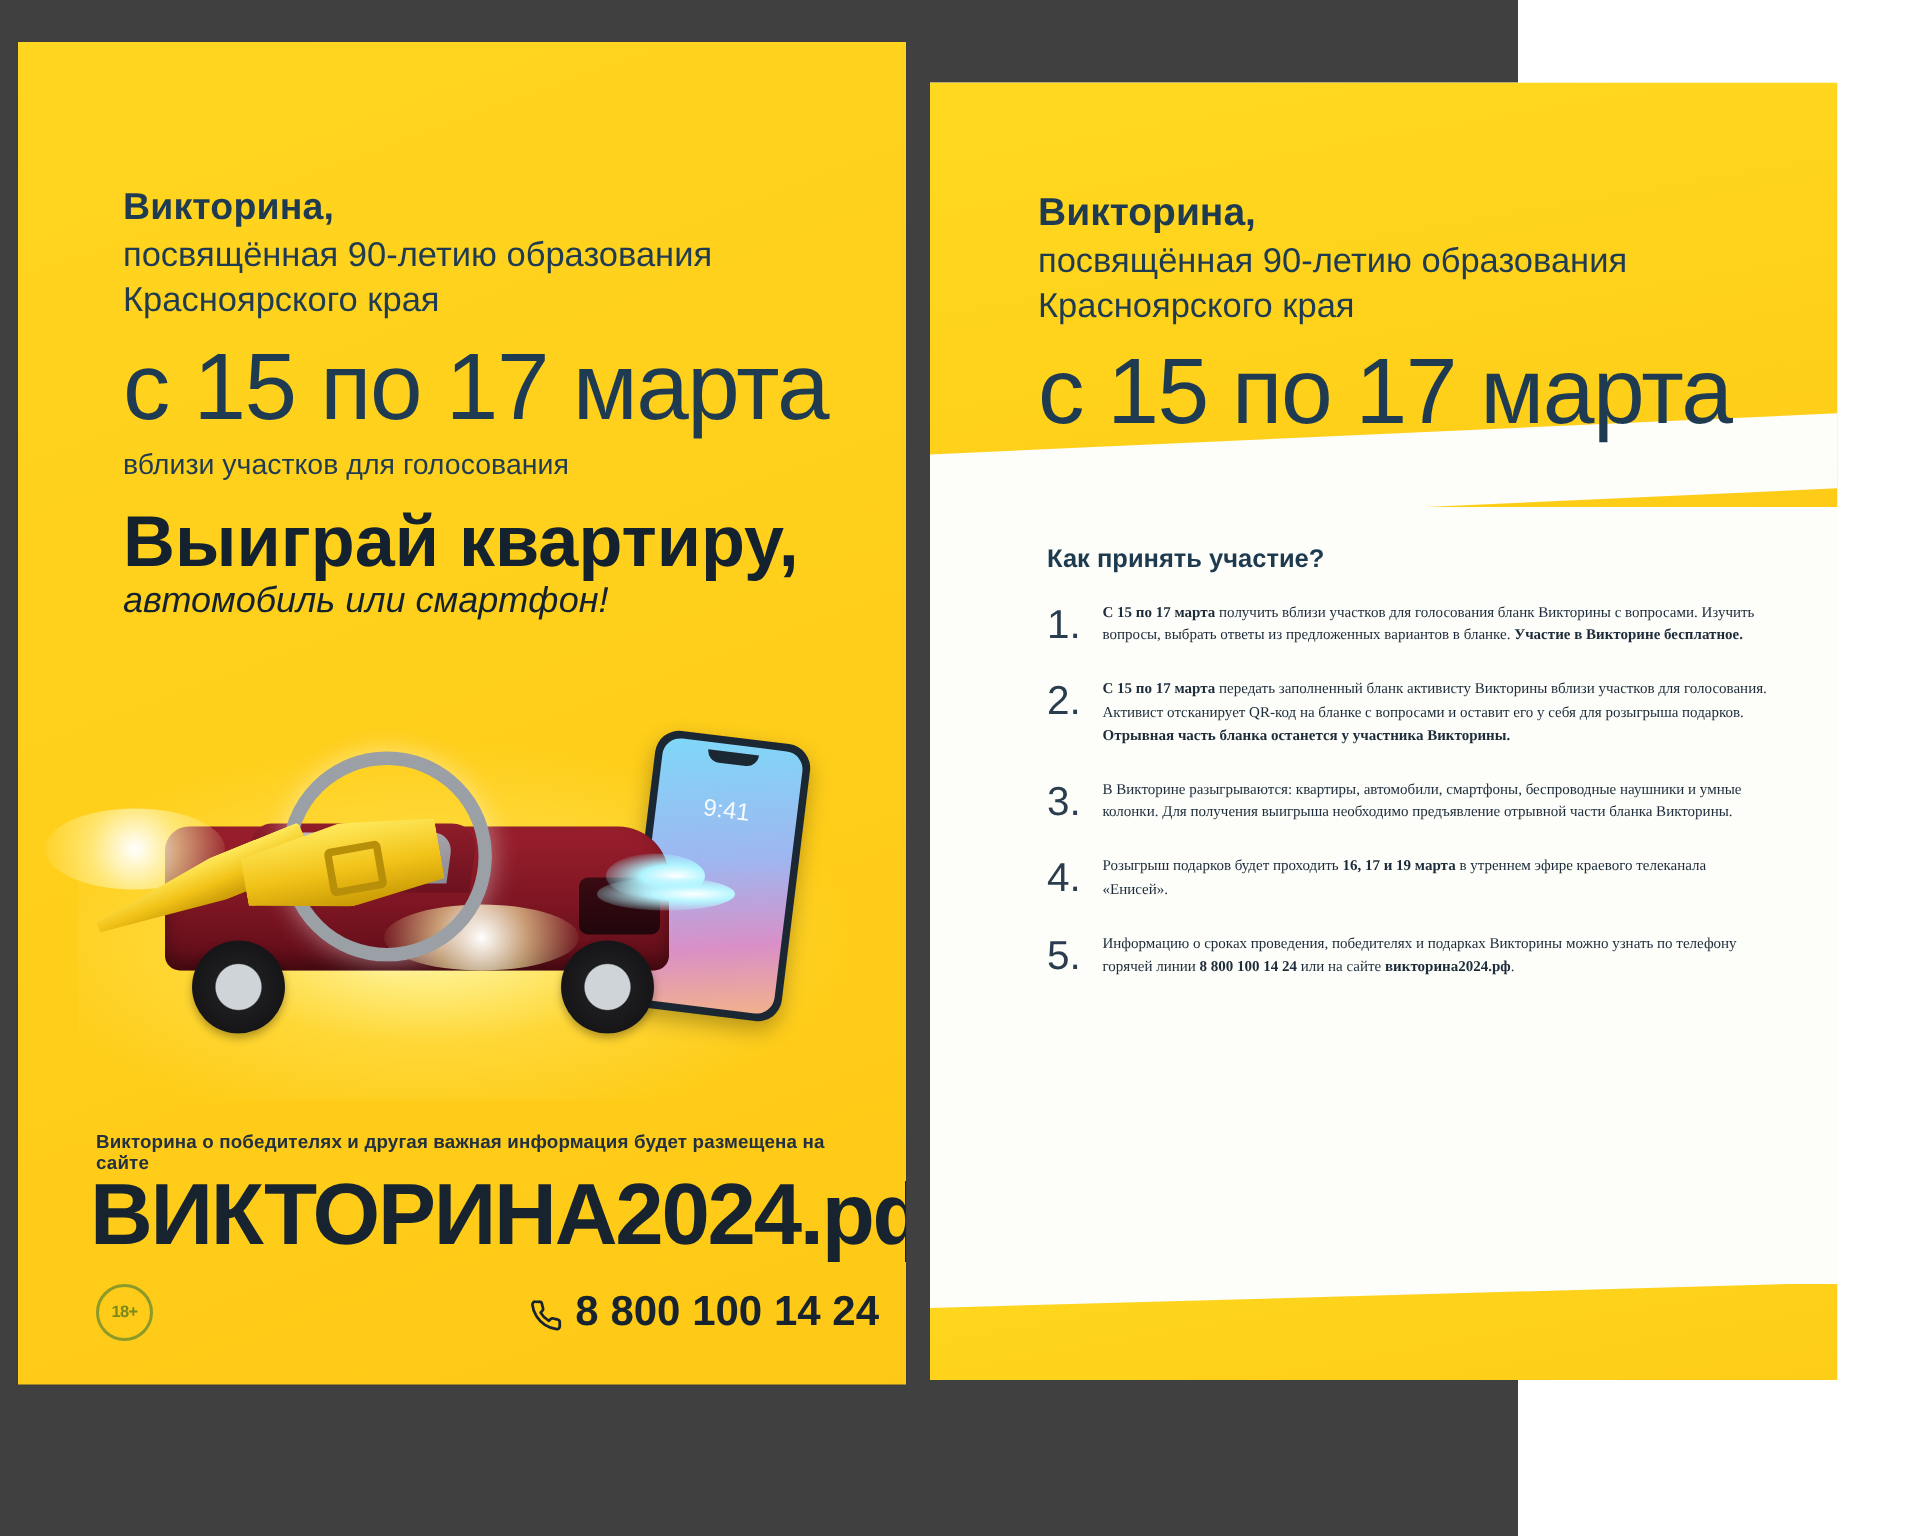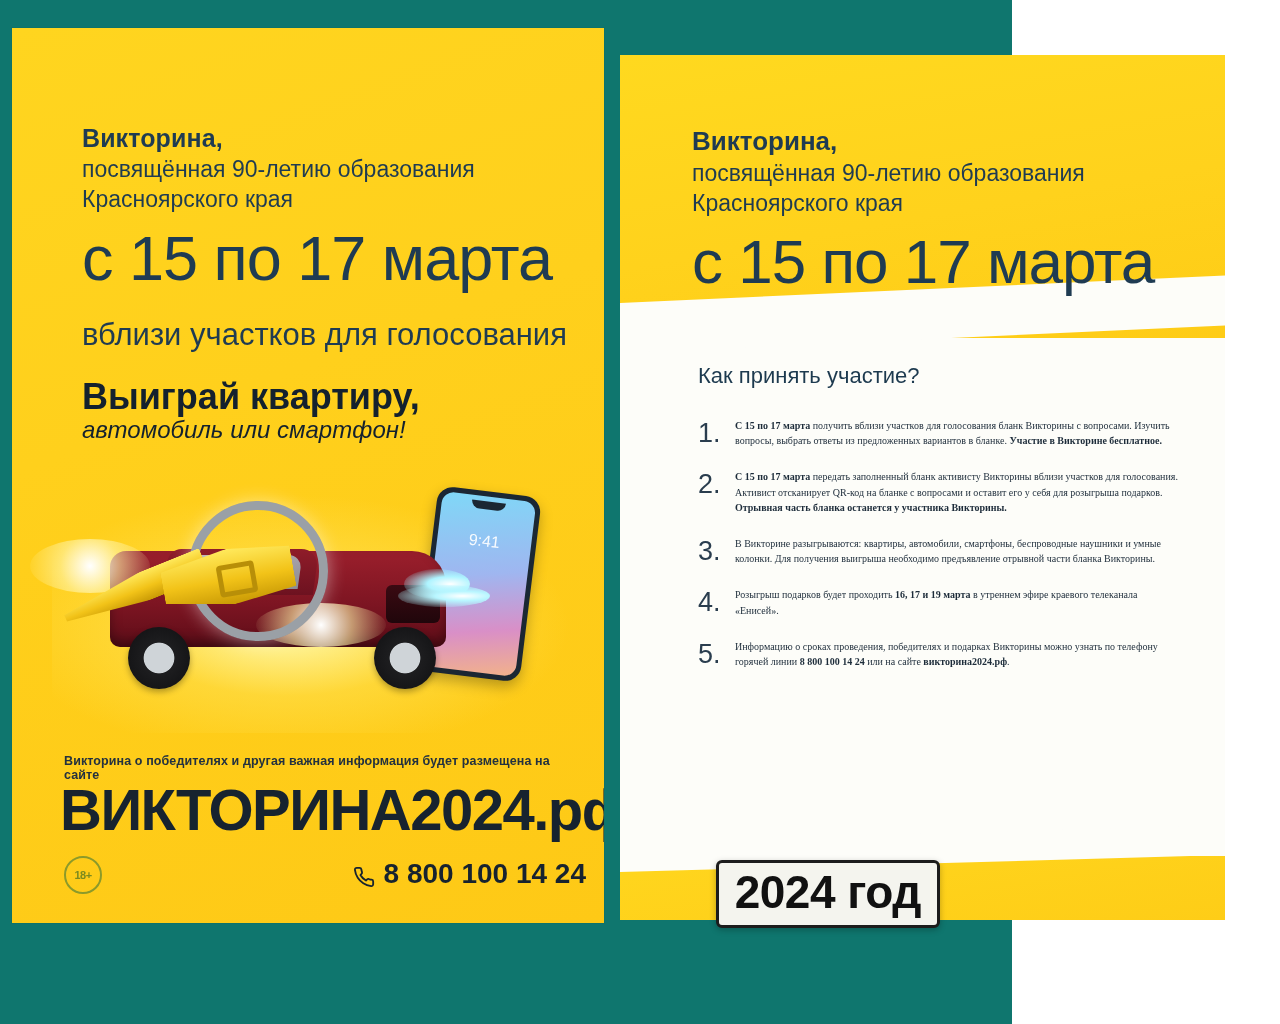--- a/index.html
+++ b/index.html
@@ -9,21 +9,21 @@
     width: 1280px;
     height: 1024px;
     overflow: hidden;
     font-family: "Liberation Sans", sans-serif;
   }
 
   #page {
     position: relative;
     width: 1012px;
     height: 1024px;
-    background: #0f766e;
+    background: #404040;
   }
 
   
   .flyer-left {
     position: absolute;
     left: 12px;
     top: 28px;
     width: 592px;
     height: 895px;
     background: #ffd21e;
@@ -54,31 +54,31 @@
   }
   .ttl-dates {
     font-size: 63px;
     color: #1f3b52;
     font-weight: 400;
     line-height: 1.0;
     margin-top: 14px;
     letter-spacing: -1px;
   }
   .ttl-near {
-    font-size: 31px;
+    font-size: 19px;
     color: #1f3b52;
     font-weight: 400;
-    margin-top: 26px;
+    margin-top: 10px;
     line-height: 1.2;
   }
   .ttl-win {
-    font-size: 36px;
+    font-size: 48px;
     font-weight: bold;
     color: #14212e;
-    margin-top: 24px;
+    margin-top: 12px;
     line-height: 1.12;
   }
   .ttl-win2 {
     font-size: 24px;
     font-weight: 400;
     color: #14212e;
     line-height: 1.12;
     font-style: italic;
   }
 
@@ -338,24 +338,24 @@
     letter-spacing: -1px;
   }
 
   .howto {
     position: absolute;
     left: 78px;
     top: 308px;
     width: 480px;
   }
   .howto-h {
-    font-size: 22px;
+    font-size: 17px;
     color: #1d3a4f;
-    font-weight: 400;
-    margin-bottom: 29px;
+    font-weight: 700;
+    margin-bottom: 18px;
   }
   .step {
     display: flex;
     gap: 11px;
     margin-bottom: 21px;
   }
   .step-num {
     font-size: 27px;
     color: #2a3d4e;
     font-weight: 400;
@@ -501,15 +501,14 @@
         <div class="step-num">5.</div>
         <div class="step-txt">Информацию о сроках проведения, победителях и подарках Викторины можно узнать по телефону горячей линии <b>8 800 100 14 24</b> или на сайте <b>викторина2024.рф</b>.</div>
       </div>
     </div>
 
     <div class="yellow-bottom">
       <div class="yellow-bottom-skew"></div>
     </div>
   </div>
 
-  <div class="year-badge">2024 год</div>
 
 </div>
 
 </body></html>

